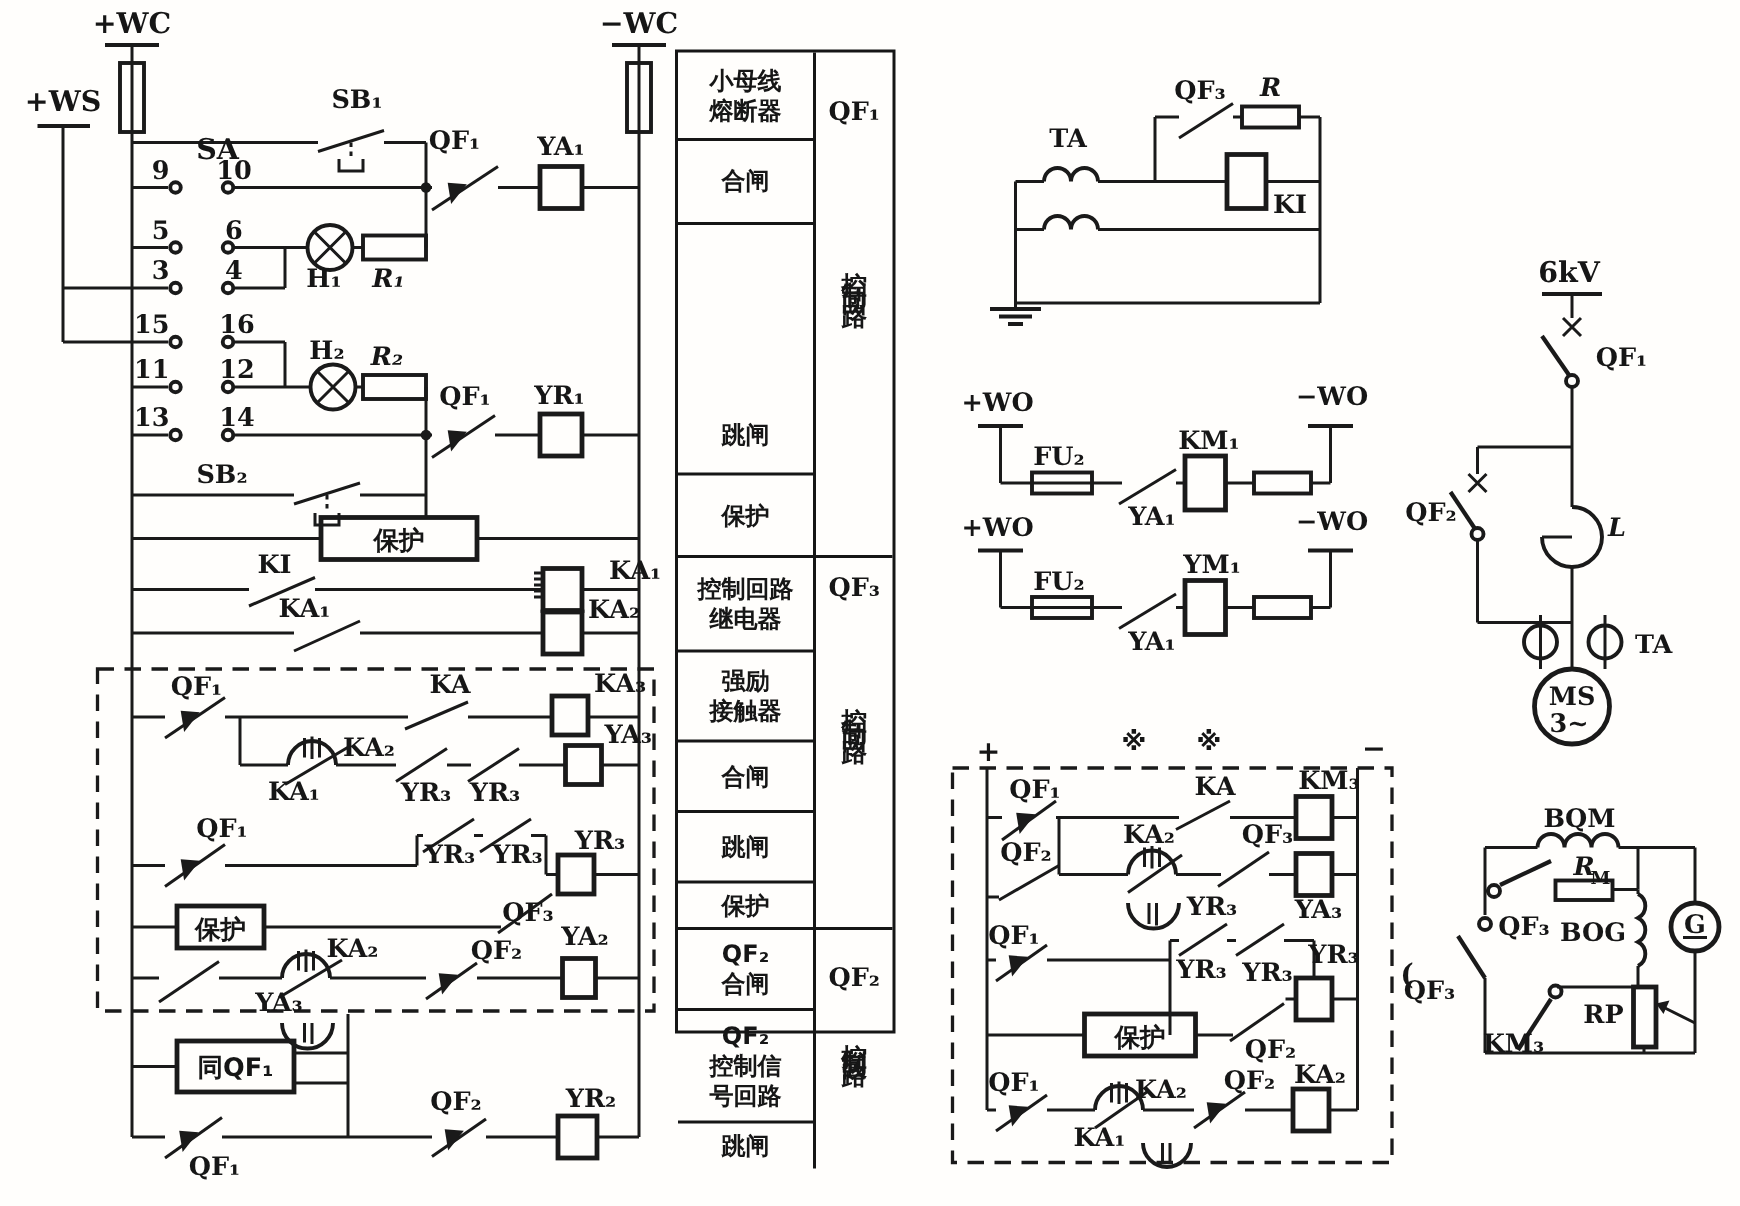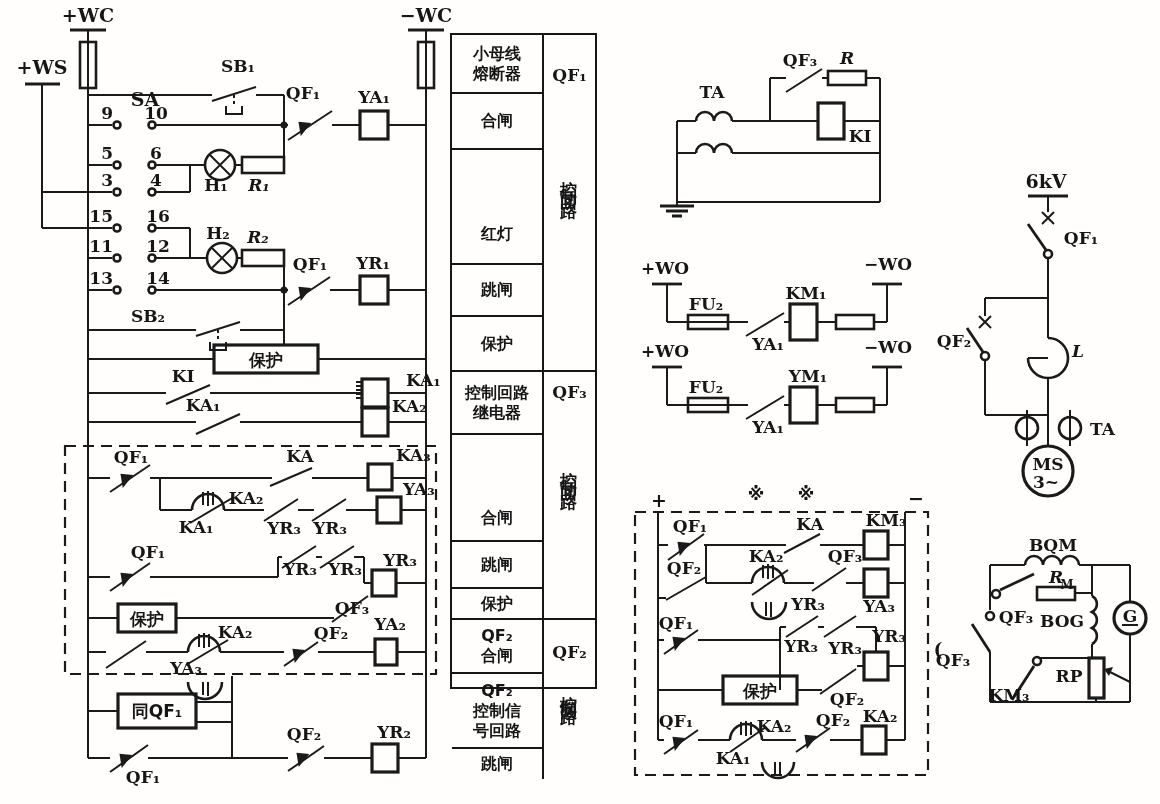--- a/index.html
+++ b/index.html
@@ -439,25 +439,26 @@
     <text x="953" y="666">QF₃</text>
     <text x="1069" y="682">RP</text>
     <text x="1009" y="701">KM₃</text>
   </g>
 </svg>
 
 <div id="ftable">
   <div class="trow" style="top:0;height:59px">小母线
 熔断器</div>
   <div class="trow" style="top:59px;height:56px">合闸</div>
-  <div class="trow" style="top:170px;height:60px">红灯</div>
   <div class="trow" style="top:230px;height:52px">跳闸</div>
   <div class="trow" style="top:282px;height:55px">保护</div>
   <div class="trow" style="top:337px;height:63px">控制回路
 继电器</div>
+  <div class="trow" style="top:400px;height:60px">强励
+接触器</div>
   <div class="trow" style="top:460px;height:47px">合闸</div>
   <div class="trow" style="top:507px;height:47px">跳闸</div>
   <div class="trow" style="top:554px;height:31px">保护</div>
   <div class="trow" style="top:585px;height:54px">QF₂
 合闸</div>
   <div class="trow" style="top:639px;height:75px">QF₂
 控制信
 号回路</div>
   <div class="trow" style="top:714px;height:30px;border-bottom:none">跳闸</div>
 

